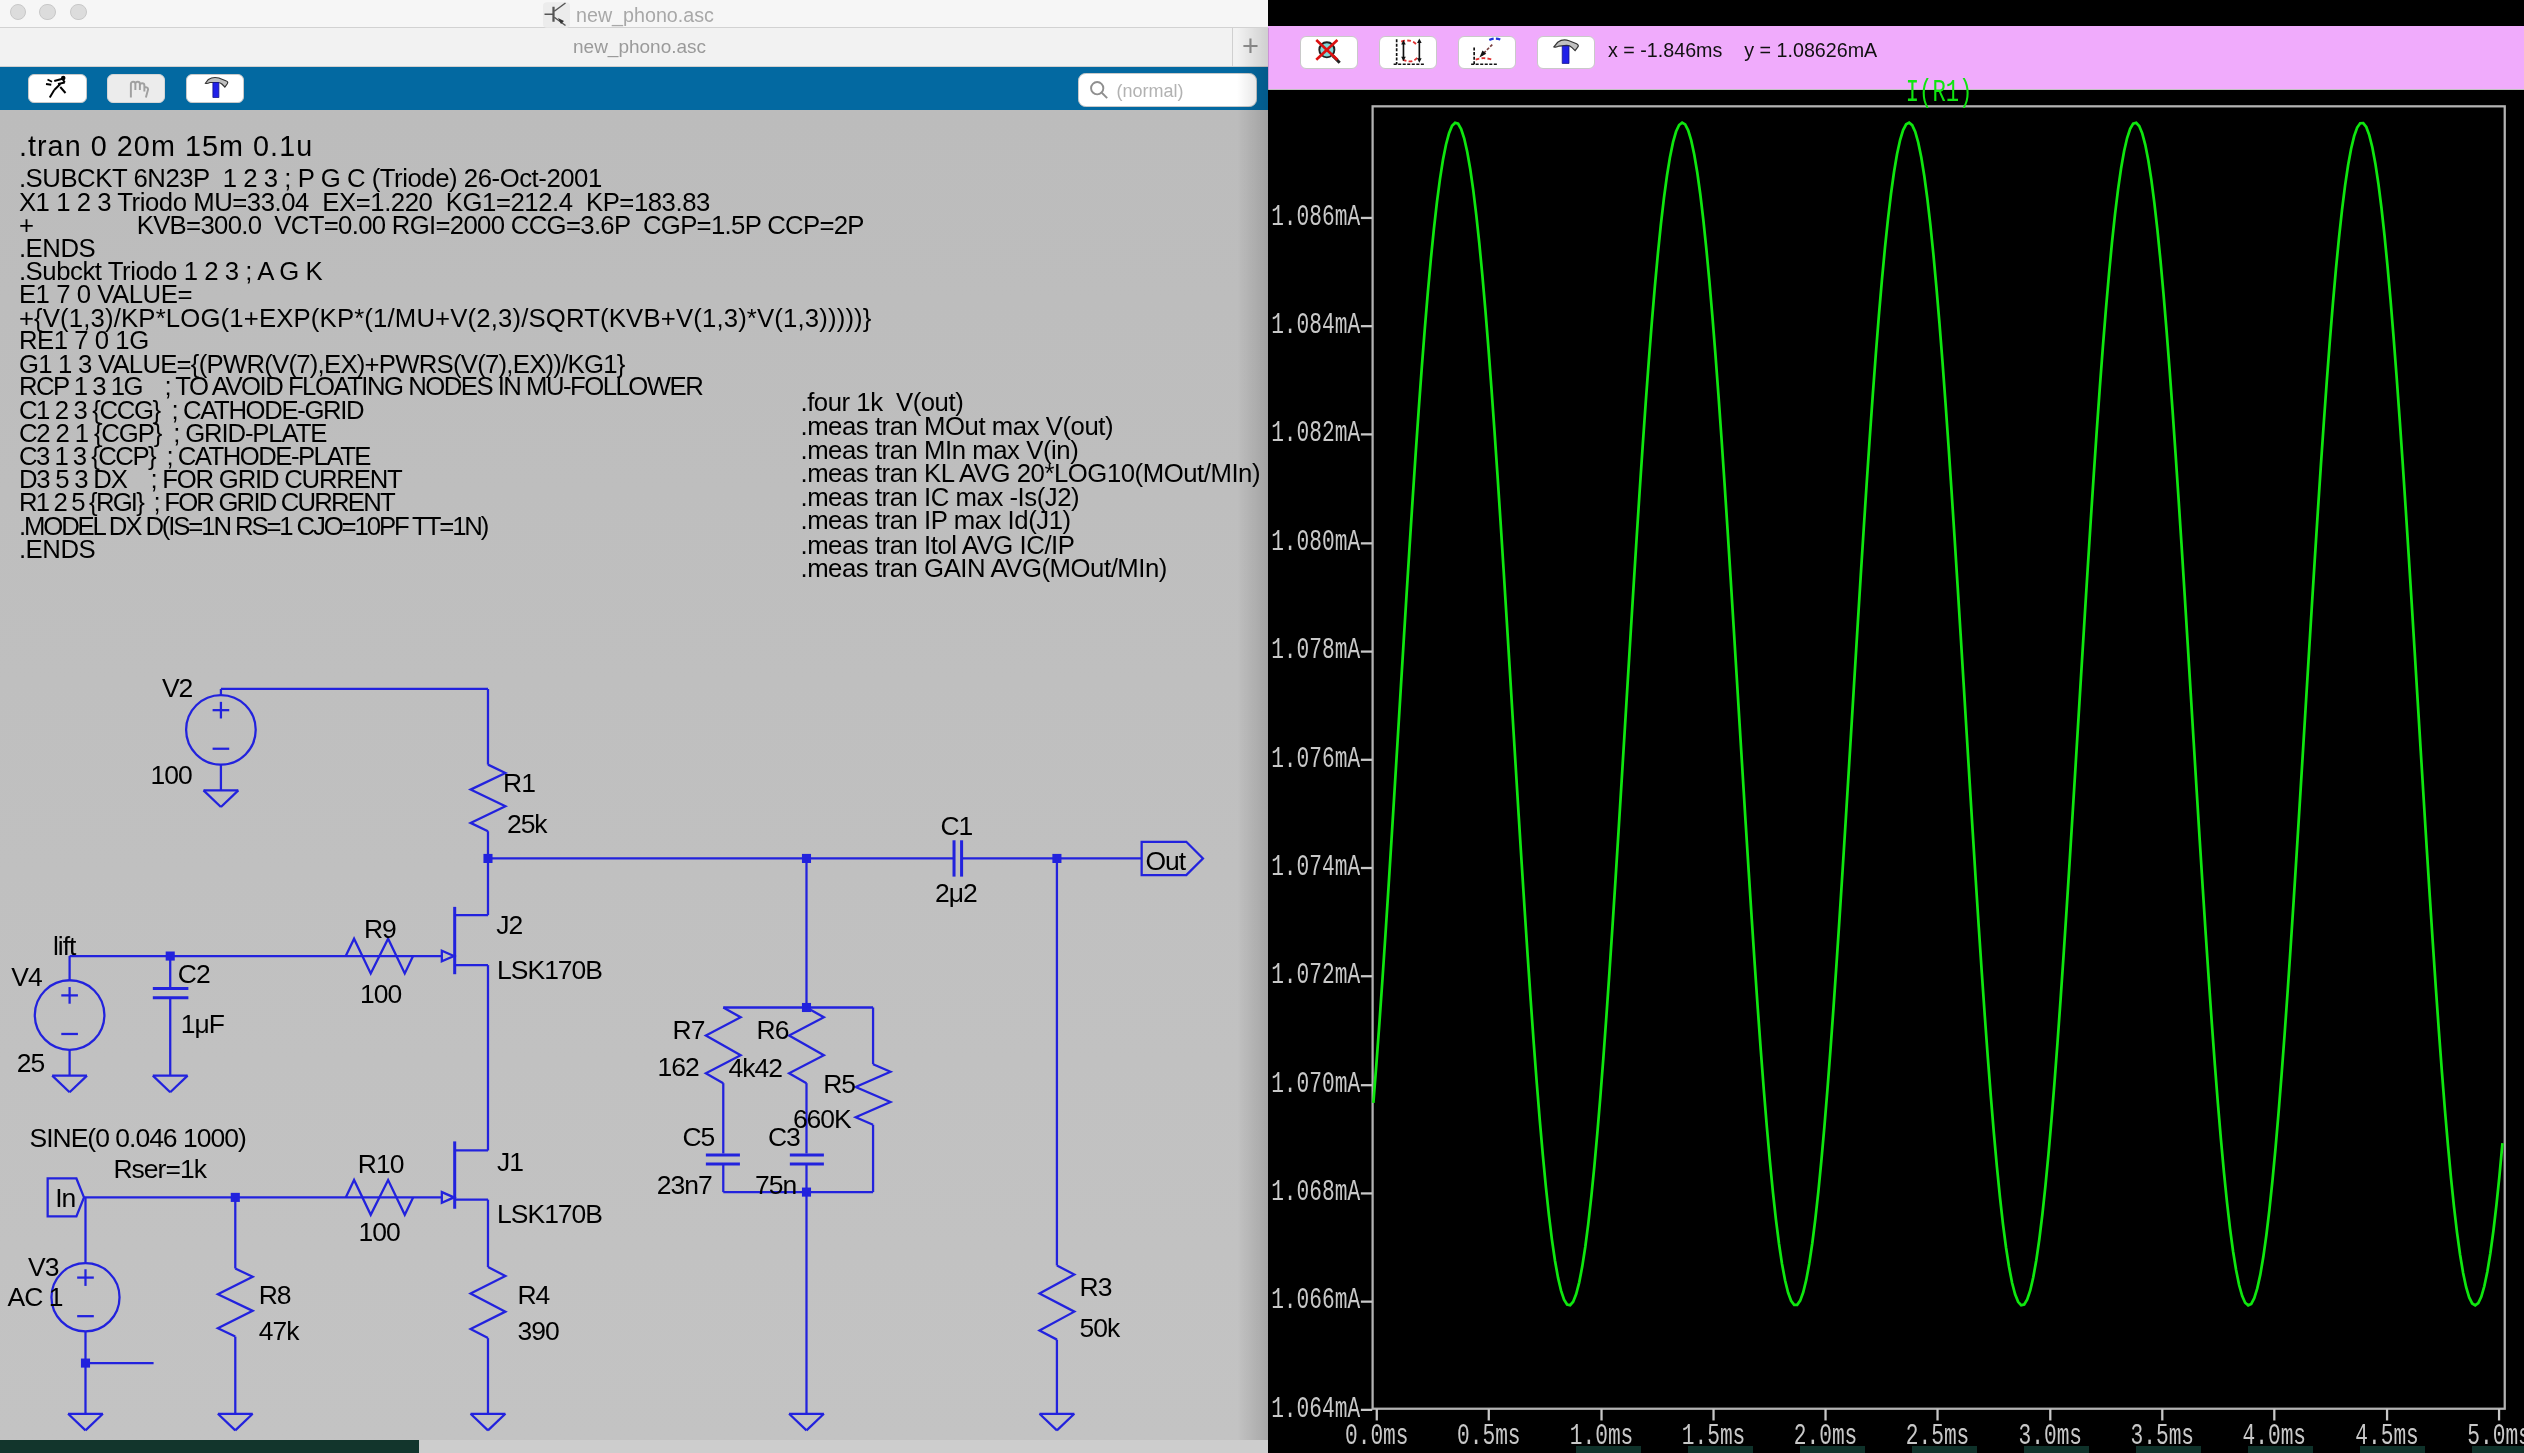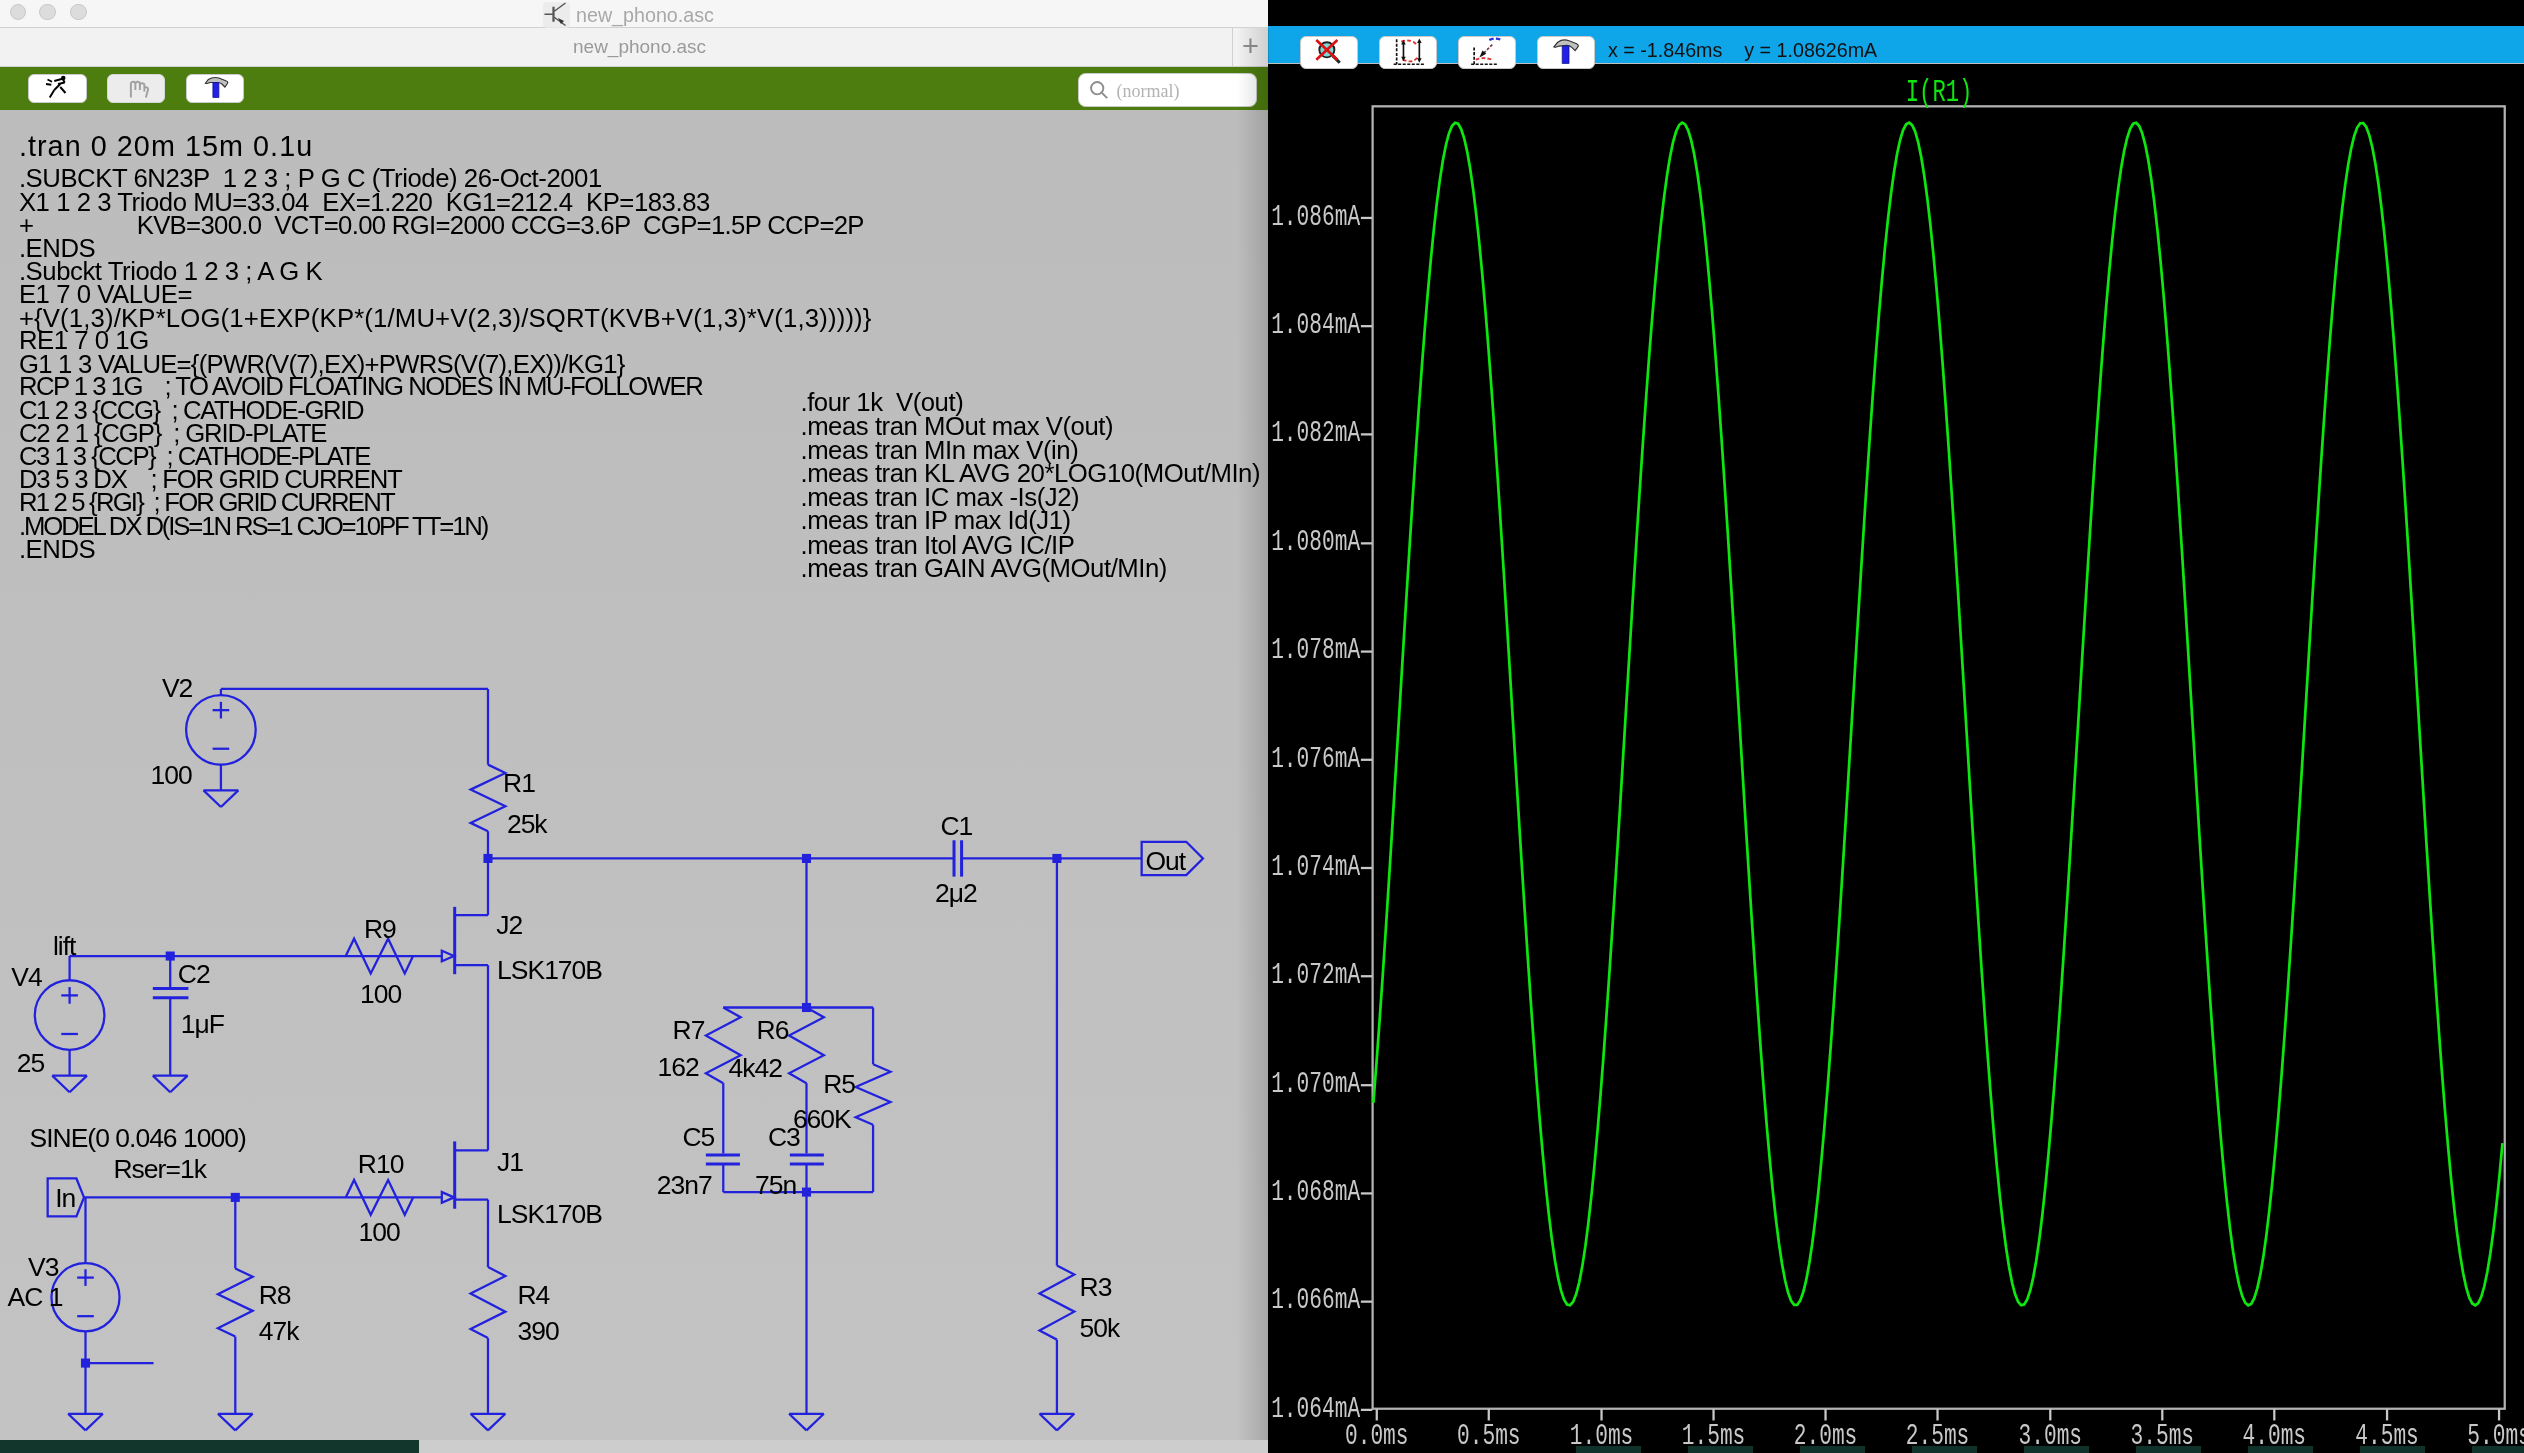--- a/index.html
+++ b/index.html
@@ -1,30 +1,30 @@
 <!DOCTYPE html>
 <html style="font-size:12px"><head><meta charset="utf-8">
 <style>
 * { margin:0; padding:0; box-sizing:border-box; }
 html,body { width:2525px; height:1453px; overflow:hidden; background:#0c211d; font-family:"Liberation Sans",sans-serif; }
 #lw { position:absolute; left:0; top:0; width:1268px; height:1440px; }
 #lw .tbar { position:absolute; left:0; top:0; width:100%; height:28px; background:#f6f6f6; border-bottom:0.8px solid #d2d2d2; }
 #lw .tabs { position:absolute; left:0; top:28px; width:100%; height:39px; background:#f2f2f2; border-bottom:0.8px solid #d0d0d0; }
-#lw .tools { position:absolute; left:0; top:67px; width:100%; height:43px; background:#4d7c0f;font-family:Liberation Serif, serif; }
+#lw .tools { position:absolute; left:0; top:67px; width:100%; height:43px; background:#0369a1; }
 #lw .canvas { position:absolute; left:0; top:110px; width:100%; height:1330px; background:linear-gradient(#bcbcbc,#c3c3c3); }
 .tl { position:absolute; top:3.8px; width:16.7px; height:16.7px; border-radius:50%; }
 .btn { position:absolute; background:#fff; border:0.8px solid #c9c9c9; border-radius:6px; }
 .sl { font-family:"Liberation Sans",sans-serif; font-size:35px; fill:#000; letter-spacing:-1.3px; }
 .nl { font-family:"Liberation Sans",sans-serif; font-size:34px; fill:#000; letter-spacing:-0.6px; }
 .nt { font-family:"Liberation Sans",sans-serif; font-size:38px; fill:#000; letter-spacing:1.4px; }
 .pl { font-family:"Liberation Mono",monospace; font-size:40px; fill:#c8c8c8; }
 .pt { font-family:"Liberation Mono",monospace; font-size:42px; fill:#0fe60f; }
 #rw { position:absolute; left:1268px; top:0; width:1256px; height:1453px; background:#000; }
 #rw .tbar { position:absolute; left:0; top:0; width:100%; height:26px; background:linear-gradient(#ededed,#dcdcdc); border-bottom:0.8px solid #b4b4b4; }
-#rw .tools { position:absolute; left:0; top:26px; width:100%; height:38px; background:#0ea5e9; border-bottom:0.8px solid #c0c0c0; }
+#rw .tools { position:absolute; left:0; top:26px; width:100%; height:64px; background:#f0abfc; border-bottom:0.8px solid #c0c0c0; }
 .shadow { position:absolute; left:1237px; top:28px; width:32px; height:1425px; background:linear-gradient(to right, rgba(0,0,0,0), rgba(0,0,0,0.15)); }
 </style></head>
 <body>
 <div id="lw">
   <div class="tbar">
     <div class="tl" style="left:9.8px;background:#dcdcdc;border:0.8px solid #c8c8c8;"></div>
     <div class="tl" style="left:39px;background:#dcdcdc;border:0.8px solid #c8c8c8;"></div>
     <div class="tl" style="left:70px;background:#dcdcdc;border:0.8px solid #c8c8c8;"></div>
     <div style="position:absolute;left:576px;top:3.8px;color:#a8a8a8;font-size:19.7px;">new_phono.asc</div>
     <svg style="position:absolute;left:543px;top:1.5px;" width="27" height="26" viewBox="0 0 36 34">

